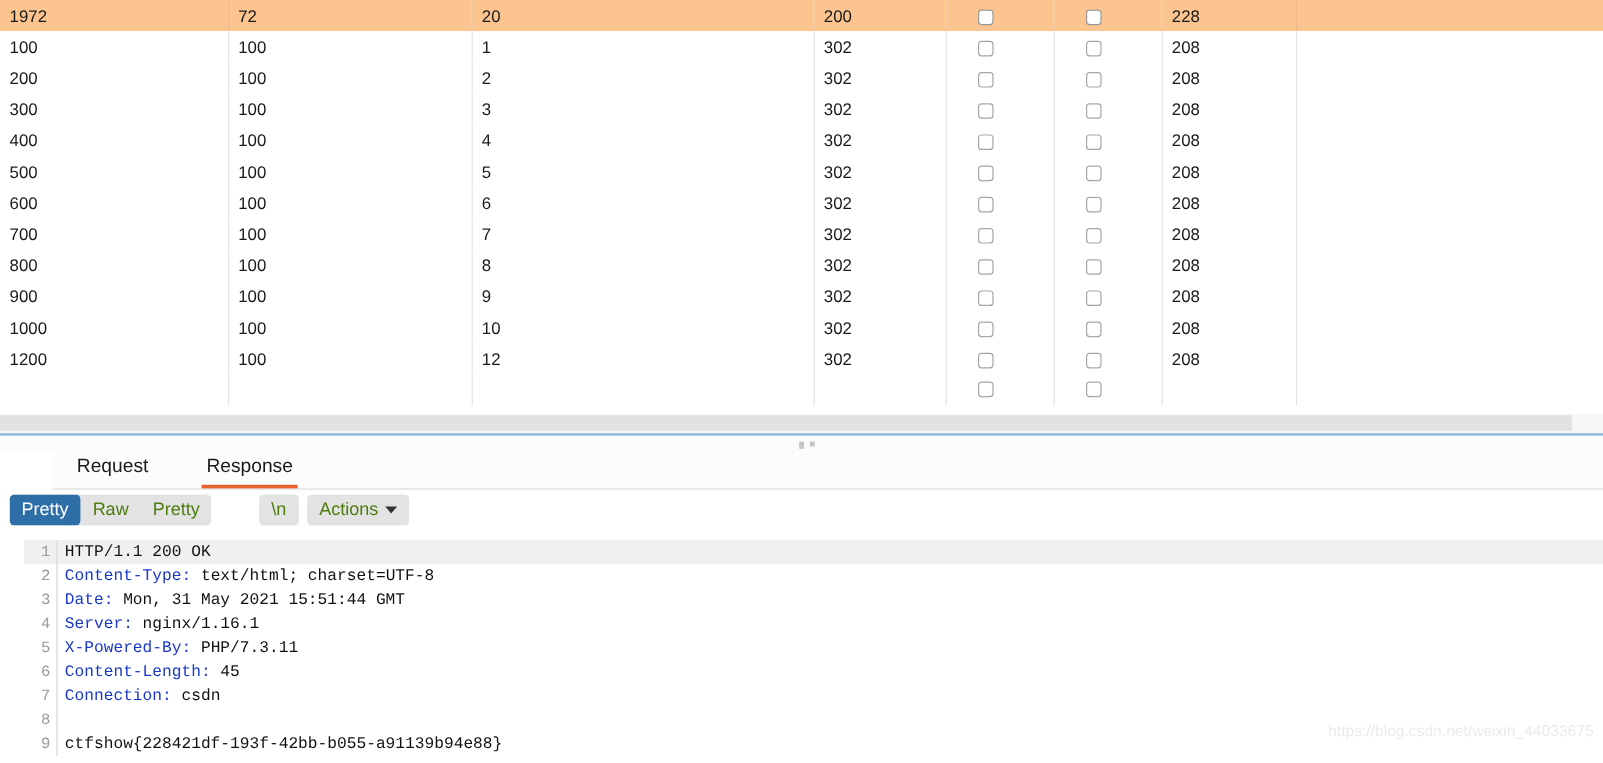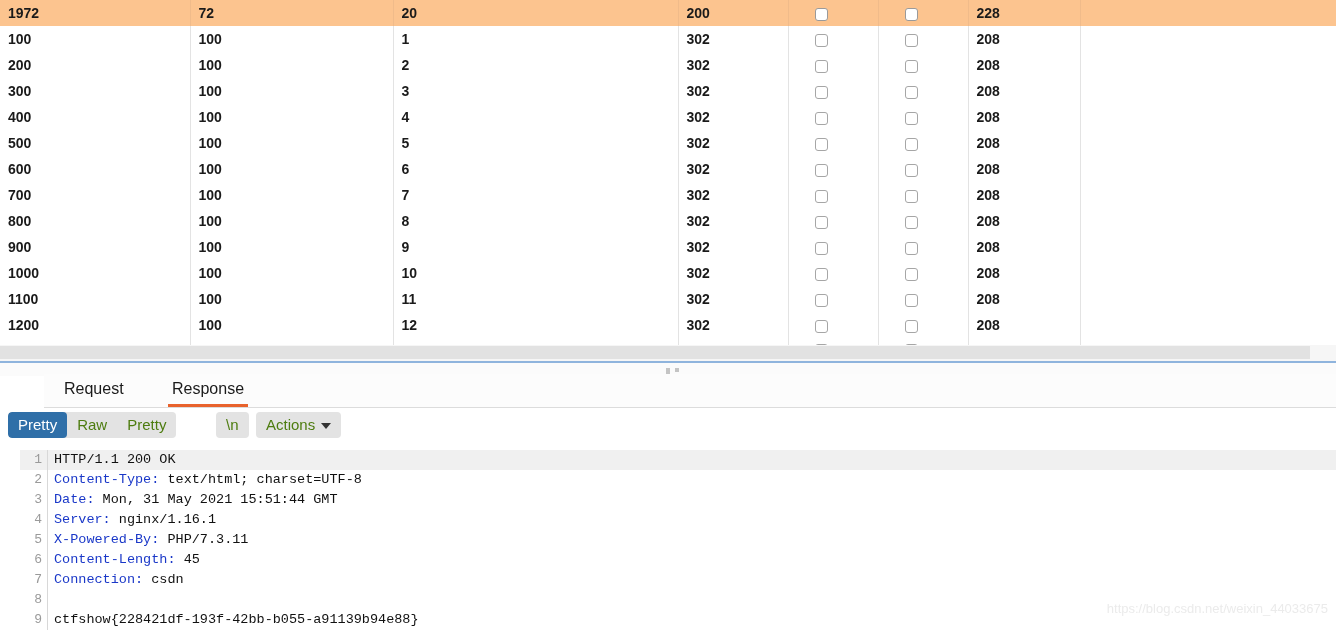--- a/index.html
+++ b/index.html
@@ -24,21 +24,20 @@
     left: 0; top: 0;
     width: 1336px;
     height: 345px;
     background: #ffffff;
     overflow: hidden;
   }
   .results-table {
     width: 1336px;
     border-collapse: collapse;
     table-layout: fixed;
-    font-weight: bold;
   }
   .results-table tr {
     height: 26px;
   }
   .results-table tr.selected {
     background: #fcc48f;
   }
   .results-table td {
     padding: 0 0 0 8px;
     font-size: 14px;
@@ -377,30 +376,20 @@
           <td>1000</td>
           <td>100</td>
           <td>10</td>
           <td>302</td>
           <td><span class="cb"></span></td>
           <td><span class="cb"></span></td>
           <td>208</td>
           <td class="no-div"></td>
         </tr>
         <tr>
-          <td>1100</td>
-          <td>100</td>
-          <td>11</td>
-          <td>302</td>
-          <td><span class="cb"></span></td>
-          <td><span class="cb"></span></td>
-          <td>208</td>
-          <td class="no-div"></td>
-        </tr>
-        <tr>
           <td>1200</td>
           <td>100</td>
           <td>12</td>
           <td>302</td>
           <td><span class="cb"></span></td>
           <td><span class="cb"></span></td>
           <td>208</td>
           <td class="no-div"></td>
         </tr>
         <tr class=" clipped-row">

